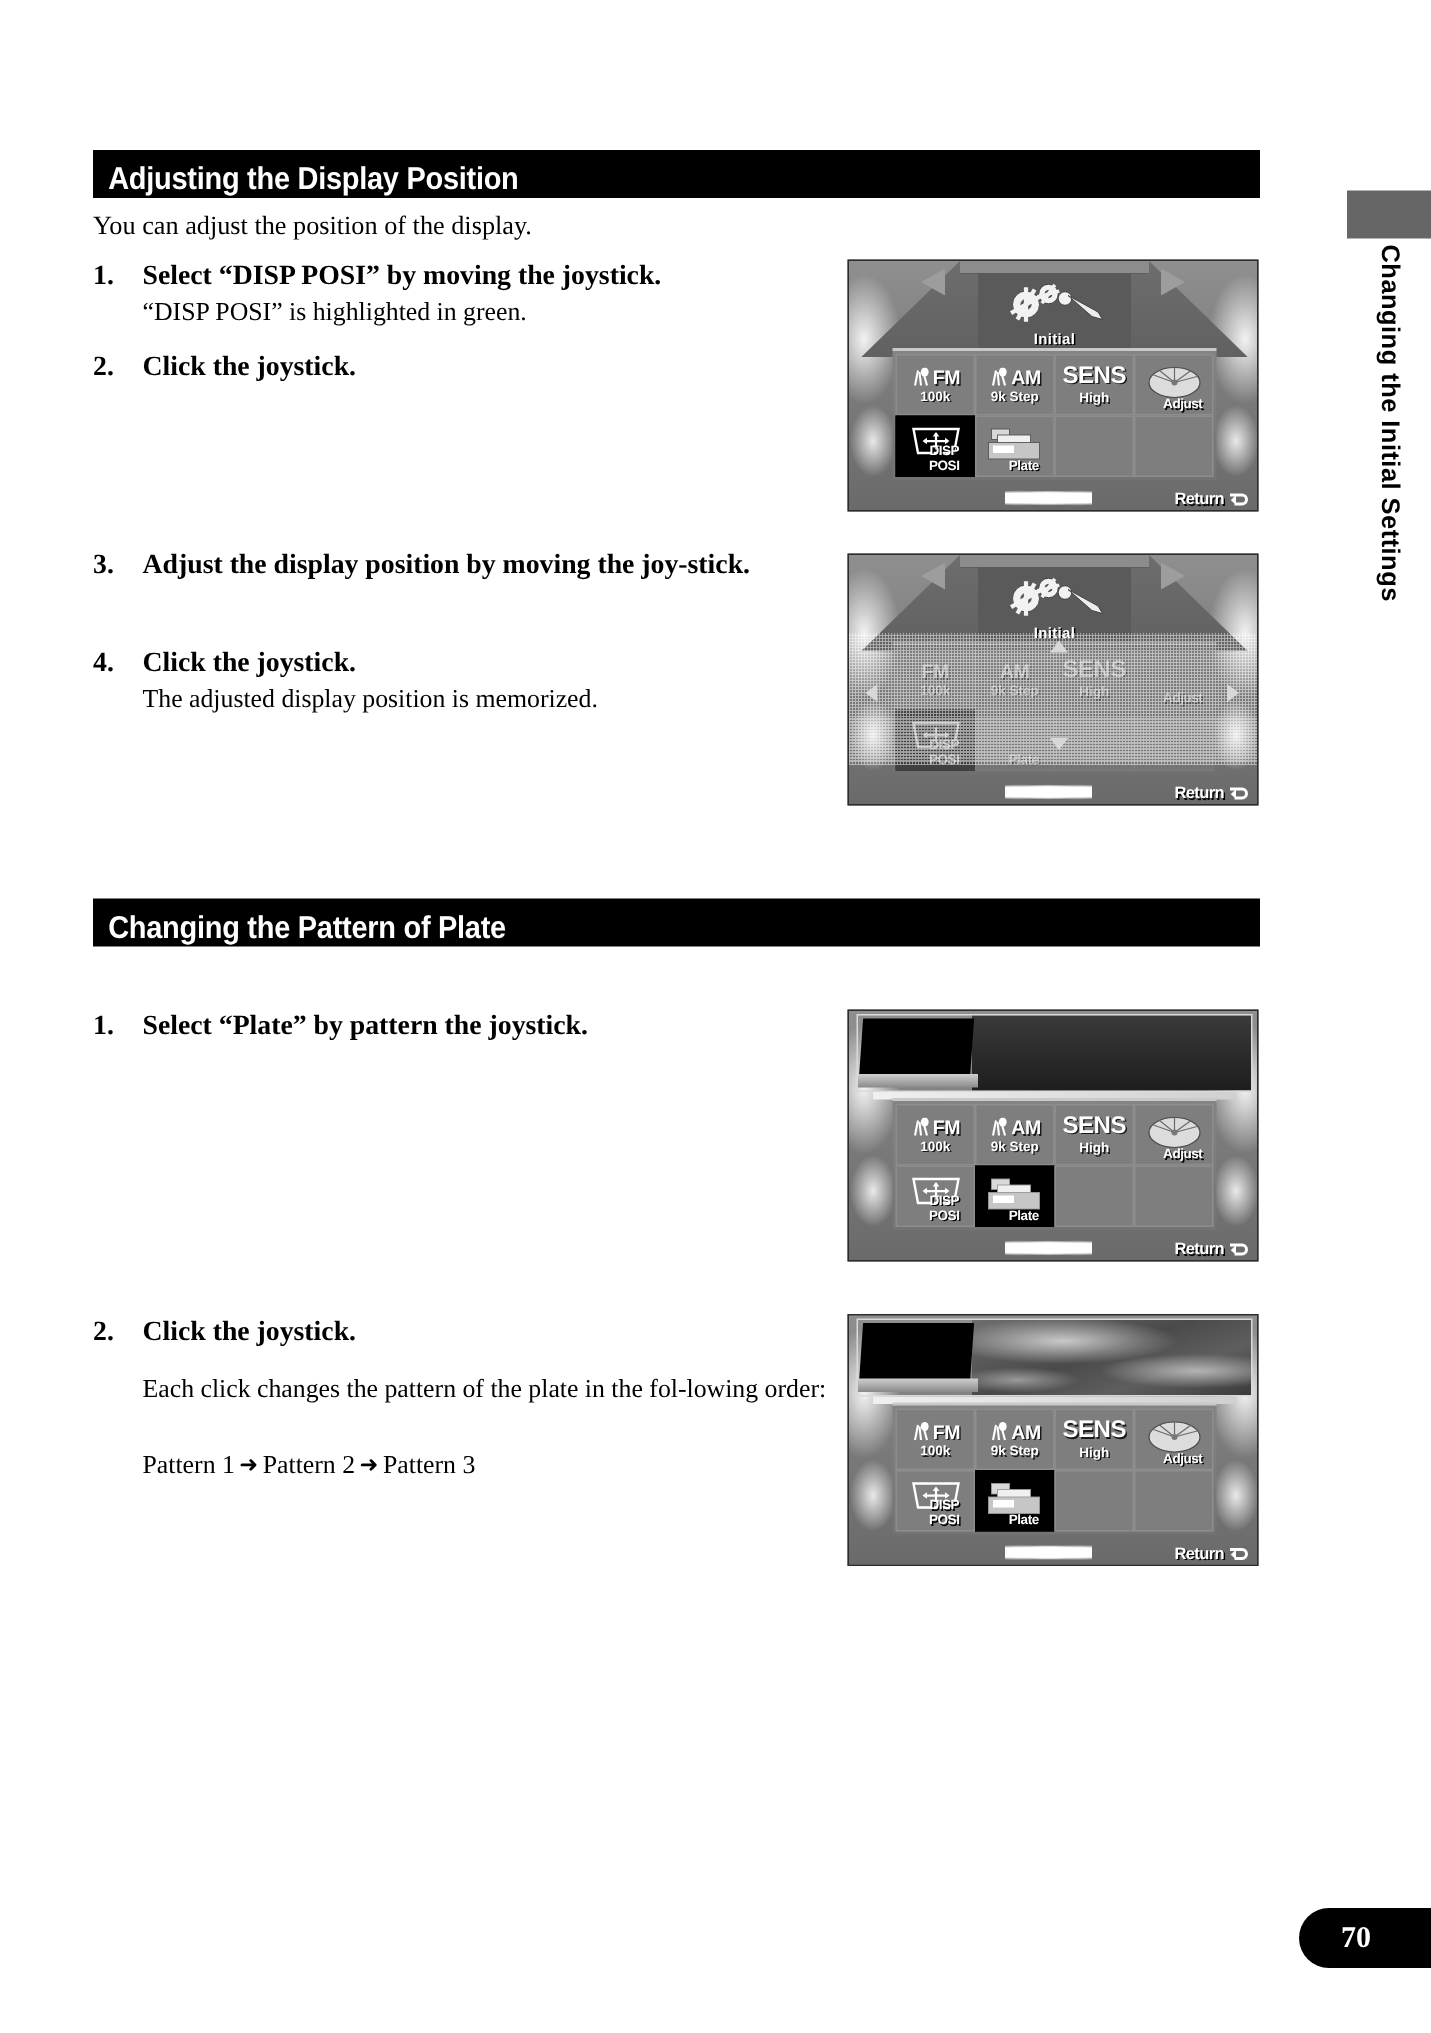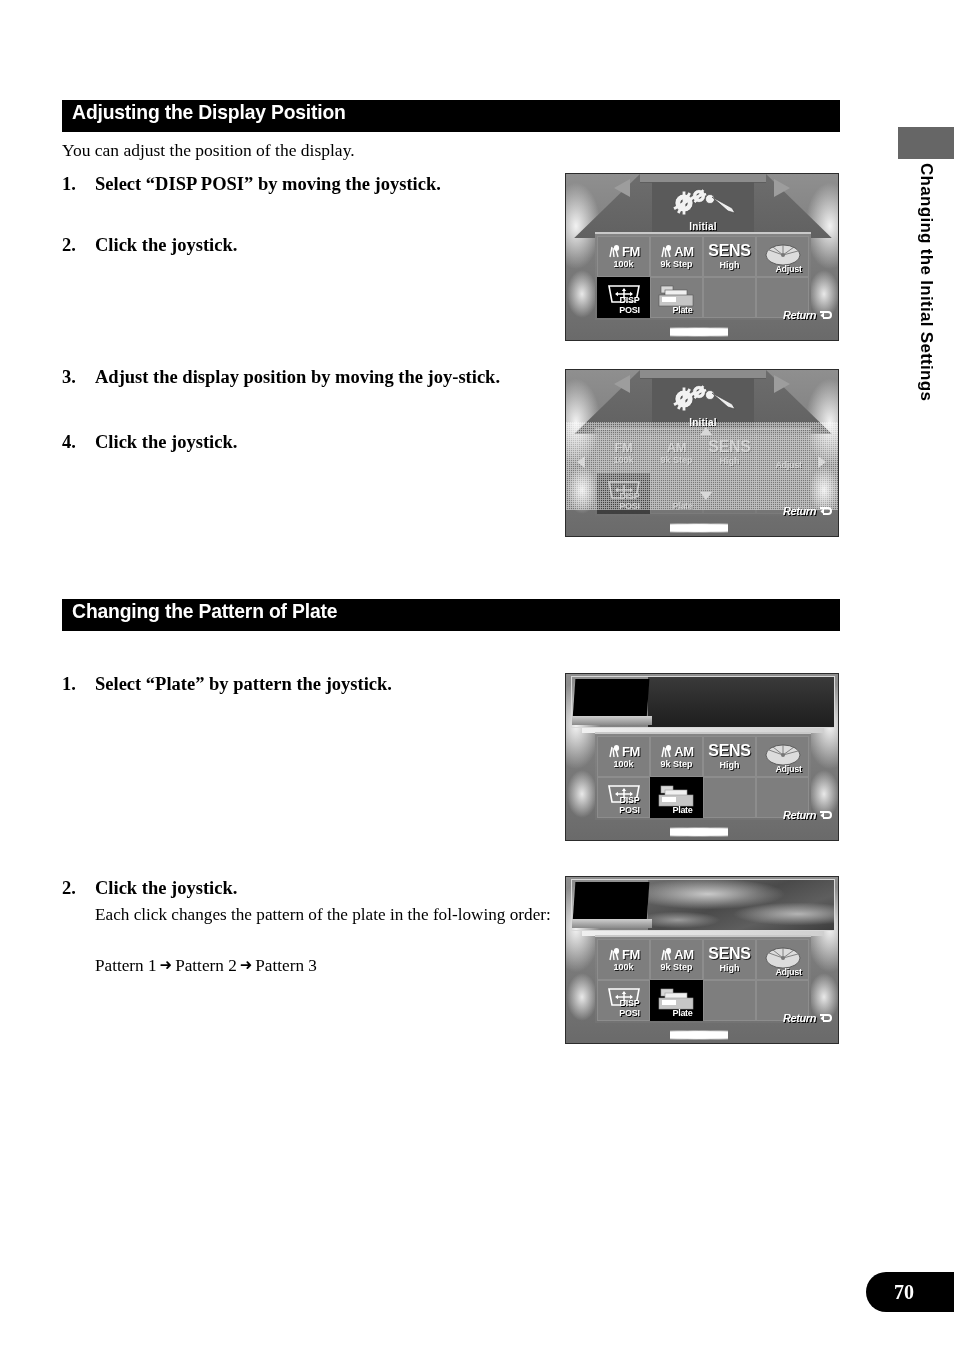--- a/index.html
+++ b/index.html
@@ -9,21 +9,21 @@
     font-family: "Liberation Serif", serif;
     overflow: hidden;
   }
   .page { position: relative; width: 954px; height: 1355px; }
 
   
   .section-bar {
     position: absolute;
     left: 62px; width: 778px; height: 32px;
     background: #000000;
-    display: flex; align-items: flex-start;
+    display: flex; align-items: flex-end;
   }
   .section-bar .bar-title {
     color: #ffffff;
     font-family: "Liberation Sans", sans-serif;
     font-weight: bold;
     font-size: 21px;
     letter-spacing: -0.2px;
     padding-left: 11px;
     transform: scaleX(0.92);
     transform-origin: left center;
@@ -50,21 +50,21 @@
     line-height: 1.30;
   }
   .step-num { width: 33px; flex: 0 0 33px; }
   .step-title { flex: 1 1 auto; }
   .step-body {
     margin-left: 33px;
     font-size: 17.2px;
     line-height: 1.32;
     margin-top: 1px;
   }
-  .step-body.tight { margin-top: 4px; }
+  .step-body.tight { margin-top: 15px; }
   .arrow-line { margin-top: 28px; font-size: 17.2px; }
   .arrow-glyph {
     display: inline-block;
     font-family: "DejaVu Sans", sans-serif;
     font-size: 15px;
     vertical-align: 1px;
     padding: 0 3px;
     font-weight: bold;
   }
 
@@ -215,22 +215,22 @@
   .plate-ico { width: 40px; height: 24px; margin-top: -4px; }
 
   .floor-lamp {
     position: absolute; bottom: 2px; left: 104px;
     width: 58px; height: 12px;
     background: radial-gradient(ellipse at 18% 50%, #fff 0 38%, rgba(255,255,255,0) 60%),
                 radial-gradient(ellipse at 50% 50%, #fff 0 38%, rgba(255,255,255,0) 60%),
                 radial-gradient(ellipse at 82% 50%, #fff 0 38%, rgba(255,255,255,0) 60%);
   }
   .return-btn {
-    position: absolute; right: 6px; bottom: 19px;
-    display: flex; align-items: flex-start; gap: 2px; font-style: italic;
+    position: absolute; right: 6px; bottom: 1px;
+    display: flex; align-items: flex-start; gap: 2px;
   }
   .return-btn .rt {
     font-size: 11px; font-weight: bold; color: #fff;
     text-shadow: 1px 1px 0 #000; letter-spacing: -0.4px;
   }
 
   
   .dither {
     position: absolute;
     left: 0; top: 52px; width: 274px; height: 88px;
@@ -293,20 +293,21 @@
     <div class="bar-title">Adjusting the Display Position</div>
   </div>
 
   <div class="intro" style="top:140px;">You can adjust the position of the display.</div>
 
   <div class="step" style="top:172px;">
     <div class="step-head">
       <div class="step-num">1.</div>
       <div class="step-title">Select “DISP POSI” by moving the joystick.</div>
     </div>
+    <div class="step-body">“DISP POSI” is highlighted in green.</div>
   </div>
 
   <div class="step" style="top:233px;">
     <div class="step-head">
       <div class="step-num">2.</div>
       <div class="step-title">Click the joystick.</div>
     </div>
   </div>
 
   <div class="step" style="top:365px;">
@@ -314,20 +315,21 @@
       <div class="step-num">3.</div>
       <div class="step-title">Adjust the display position by moving the joy-stick.</div>
     </div>
   </div>
 
   <div class="step" style="top:430px;">
     <div class="step-head">
       <div class="step-num">4.</div>
       <div class="step-title">Click the joystick.</div>
     </div>
+    <div class="step-body">The adjusted display position is memorized.</div>
   </div>
 
   <div class="section-bar" style="top:599px;">
     <div class="bar-title">Changing the Pattern of Plate</div>
   </div>
 
 
   <div class="step" style="top:672px;">
     <div class="step-head">
       <div class="step-num">1.</div>

